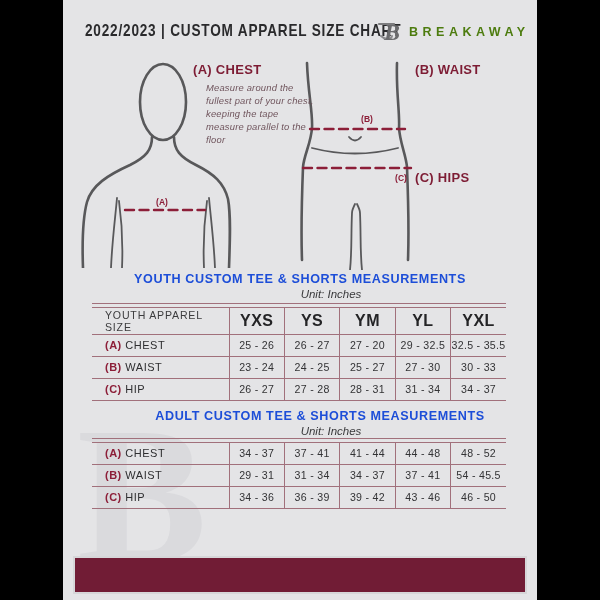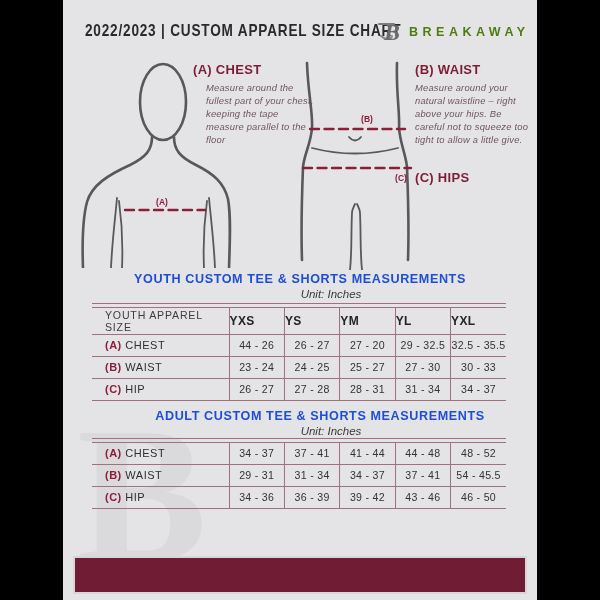--- a/index.html
+++ b/index.html
@@ -51,21 +51,21 @@
   .yt-table{top:303px;} .ad-table{top:438px;}
   table{border-collapse:collapse;table-layout:fixed;width:414px;
         border-top:1.6px solid #a1707b;border-bottom:1.6px solid #a1707b;}
   col.lab{width:137px;} col.sz{width:55.4px;}
   tr{border-top:1.4px solid #a1707b;}
   th,td{padding:0;background:transparent;}
   th{height:26px;} td{height:21px;}
   th:not(:first-child),td:not(:first-child){border-left:1.4px solid #a1707b;}
   .lab-h{text-align:left;padding-left:13px;font-weight:400;font-size:10.6px;color:#3b3b3d;
          letter-spacing:.8px;}
-  .sz-h{text-align:left;font-weight:700;font-size:12px;color:#242426;letter-spacing:.4px;}
+  .sz-h{text-align:center;font-weight:700;font-size:16px;color:#242426;letter-spacing:.4px;}
   .row-lab{text-align:left;padding-left:13px;font-size:11px;letter-spacing:.5px;color:#2e2e30;}
   .row-lab .pfx{color:#8c1e38;font-weight:700;}
   .val{text-align:center;font-size:10.6px;color:#333335;letter-spacing:.3px;}
 
   
   .bottom-bar{position:absolute;left:10px;top:556px;width:450px;height:34px;background:#711c35;
               border:2px solid #d6d6d8;}
 </style>
 </head>
 <body>
@@ -106,21 +106,20 @@
         <path class="thin" d="M62,146 C64,150 65,152 65,155 C66,175 65,193 67,212"></path>
         <path class="dash" d="M15,71 H110"></path>
         <text class="dlabel" x="72" y="64" text-anchor="middle">(B)</text>
         <path class="dash" d="M8,110 H116"></path>
         <text class="dlabel" x="106" y="123" text-anchor="middle">(C)</text>
       </svg>
 
       <div class="ins-h chest">(A) CHEST</div>
       <div class="ins-b chest">Measure around the fullest part of your chest, keeping the tape measure parallel to the floor</div>
       <div class="ins-h waist">(B) WAIST</div>
-      <div class="ins-b waist">Measure around your natural waistline – right above your hips. Be careful not to squeeze too tight to allow a little give.</div>
       <div class="ins-h hips">(C) HIPS</div>
 
       <div class="sec-title yt-title">YOUTH CUSTOM TEE &amp; SHORTS MEASUREMENTS</div>
       <div class="sec-unit yt-unit">Unit: Inches</div>
       <div class="table-wrap yt-table">
         <table>
           <colgroup>
               <col class="lab">
               <col class="sz">
               <col class="sz">
@@ -132,21 +131,21 @@
               <tr>
             <th class="lab-h">YOUTH APPAREL SIZE</th>
             <th class="sz-h">YXS</th>
             <th class="sz-h">YS</th>
             <th class="sz-h">YM</th>
             <th class="sz-h">YL</th>
             <th class="sz-h">YXL</th>
           </tr>
           <tr>
             <td class="row-lab"><span class="pfx">(A)</span> <span>CHEST</span></td>
-            <td class="val">44 - 26</td>
+            <td class="val">25 - 26</td>
             <td class="val">26 - 27</td>
             <td class="val">27 - 20</td>
             <td class="val">29 - 32.5</td>
             <td class="val">32.5 - 35.5</td>
           </tr>
           <tr>
             <td class="row-lab"><span class="pfx">(B)</span> <span>WAIST</span></td>
             <td class="val">23 - 24</td>
             <td class="val">24 - 25</td>
             <td class="val">25 - 27</td>

